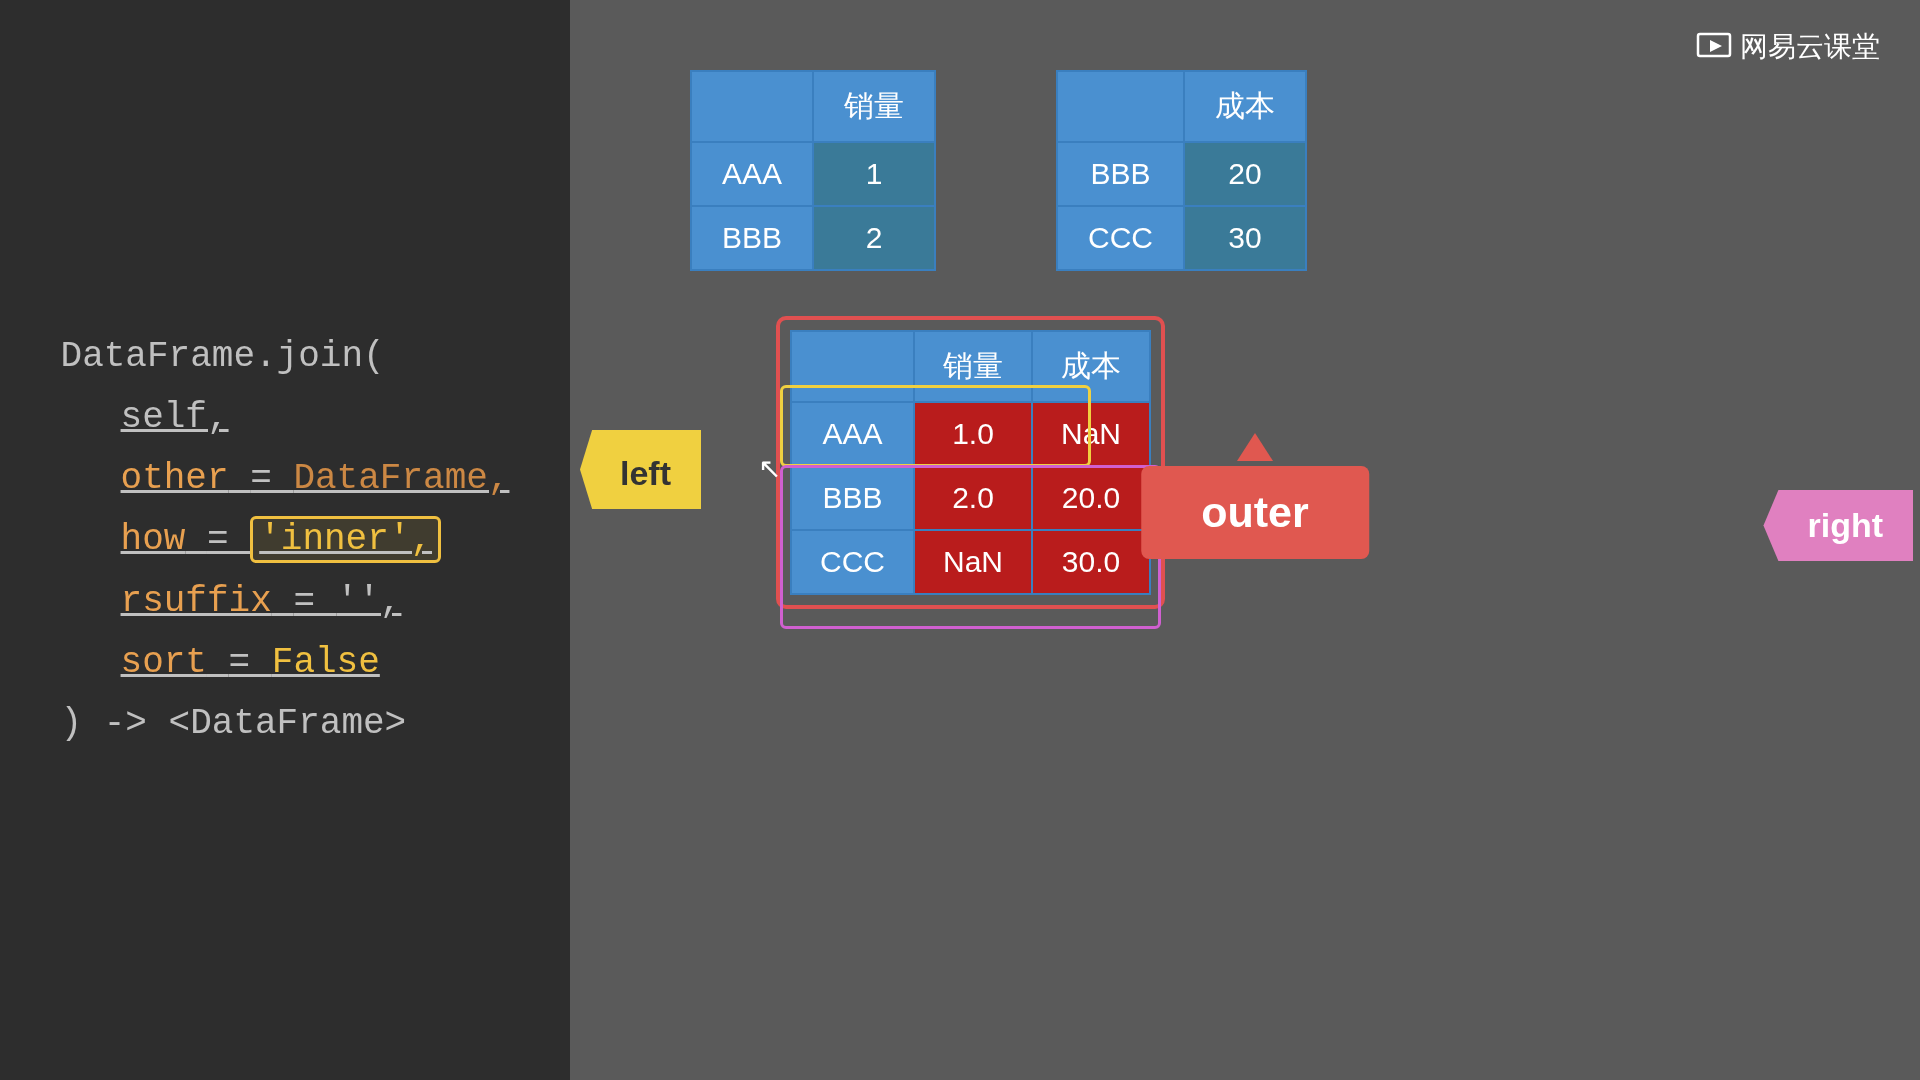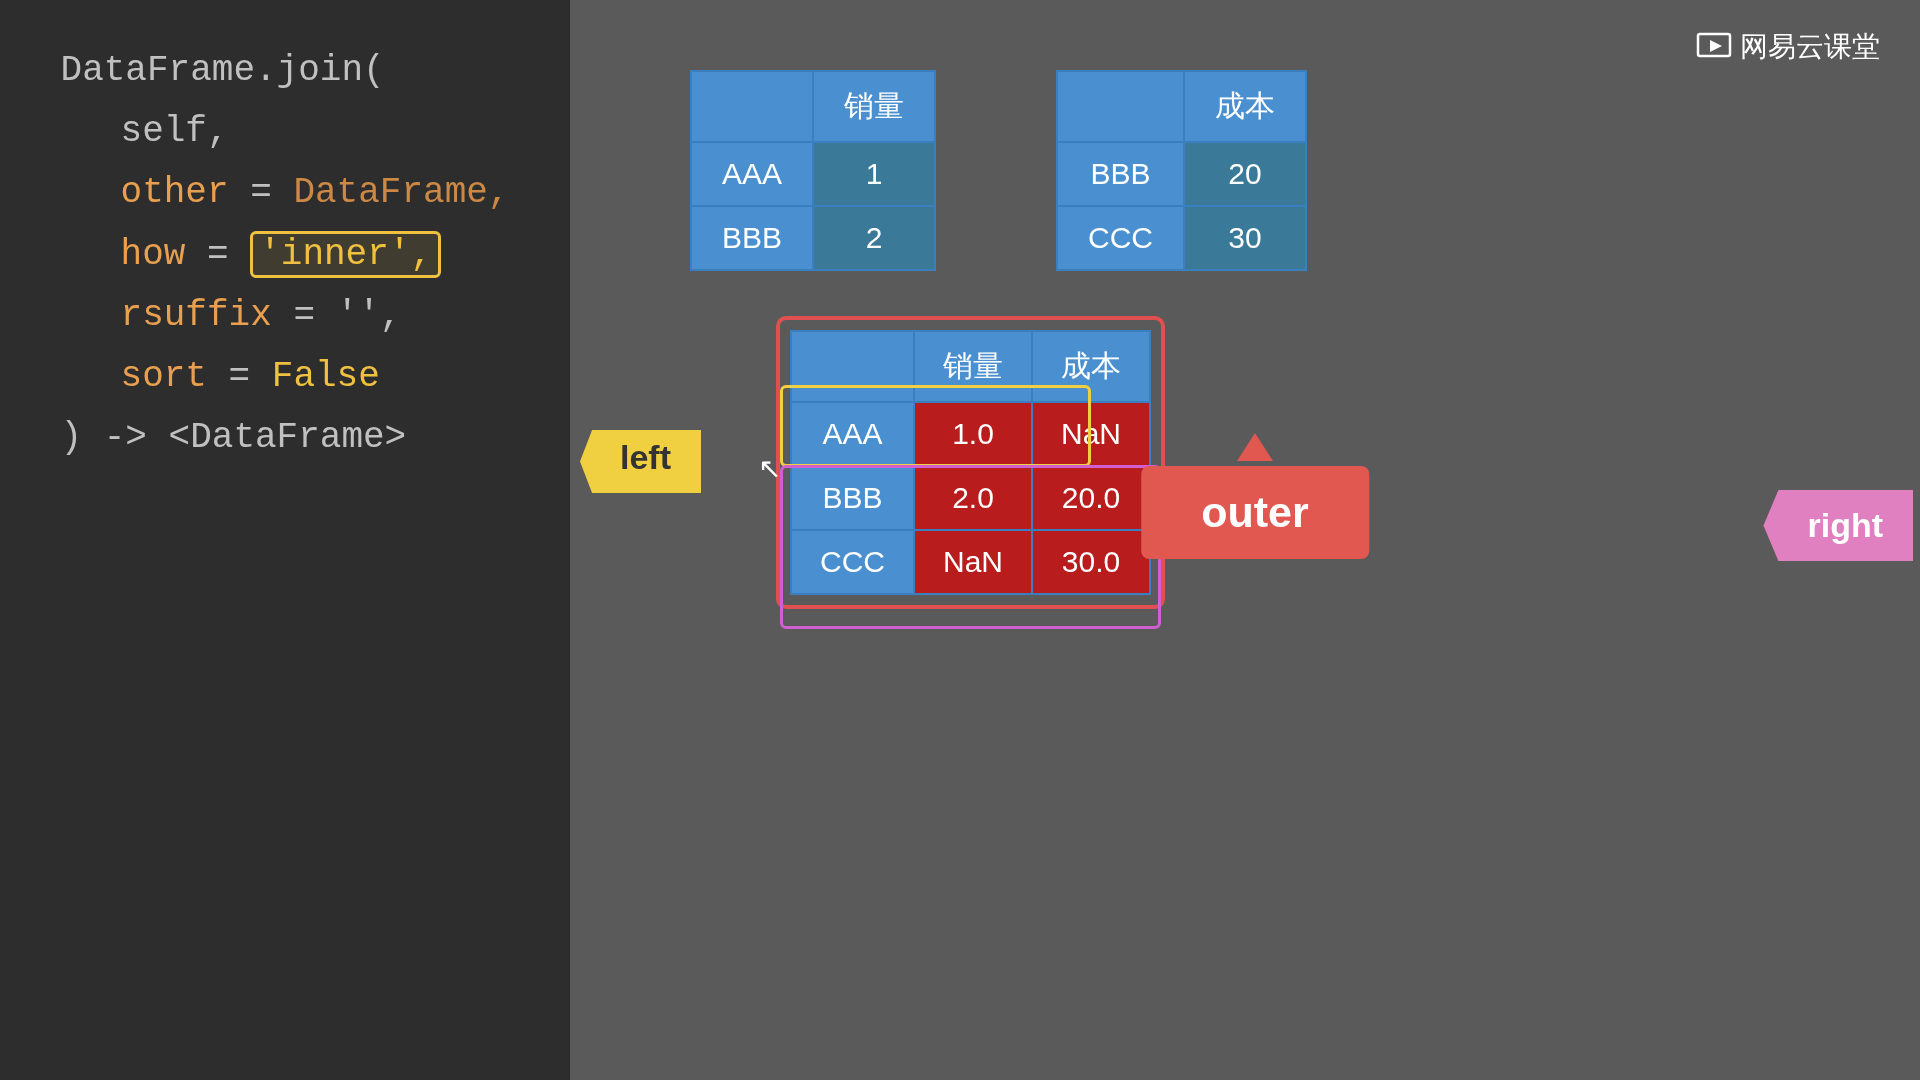--- a/index.html
+++ b/index.html
@@ -13,21 +13,21 @@
     }
 
     
     .left-panel {
       position: absolute;
       left: 0; top: 0;
       width: 570px;
       height: 1080px;
       background: #2d2d2d;
       display: flex;
-      align-items: flex-start;
+      align-items: center;
       justify-content: center;
       padding: 40px;
     }
 
     .code-block {
       font-size: 36px;
       line-height: 1.7;
       color: #c0c0c0;
       font-family: 'Courier New', monospace;
       white-space: nowrap;
@@ -36,21 +36,21 @@
     .code-keyword { color: #cc8844; }
     .code-other { color: #e8a050; }
     .code-string-highlighted {
       color: #f0c040;
       border: 3px solid #f0c040;
       border-radius: 6px;
       padding: 0 6px;
       background: rgba(240,192,64,0.1);
     }
     .code-false { color: #f0c040; }
-    .code-indent { padding-left: 60px; display: block; }
+    .code-indent { padding-left: 60px; display: block; text-decoration: underline; }
 
     
     .right-panel {
       position: absolute;
       left: 570px; top: 0;
       width: 1350px;
       height: 1080px;
       background: #5a5a5a;
     }
 
@@ -182,21 +182,21 @@
 
     
     .label-left {
       position: absolute;
       top: 430px;
       left: 10px;
       background: #f0d040;
       color: #333;
       font-size: 34px;
       font-weight: bold;
-      padding: 8px 30px 16px 40px;
+      padding: 24px 30px 16px 40px;
       clip-path: polygon(10% 0%, 100% 0%, 100% 100%, 10% 100%, 0% 50%);
     }
 
     .label-right {
       position: absolute;
       top: 490px;
       right: 7px;
       background: #e080c0;
       color: white;
       font-size: 34px;

